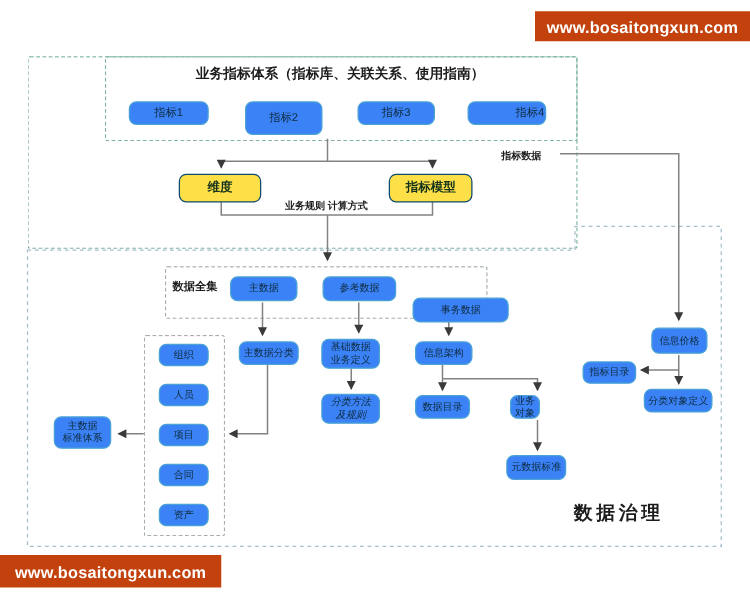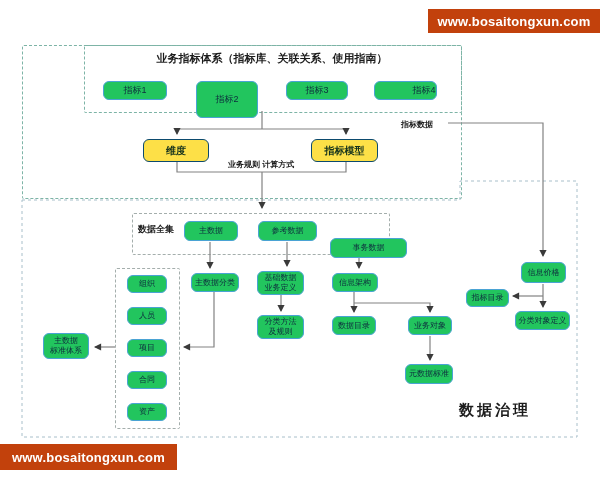--- a/index.html
+++ b/index.html
@@ -8,21 +8,21 @@
     font-family:"Liberation Sans","DejaVu Sans",sans-serif;
     background:#ffffff;color:#222;
   }
   .dash{position:absolute;border:1px dashed #7db4a6;border-radius:2px;}
   .dash.gray{border-color:#a4aeac;}
   .node{
     position:absolute;display:flex;align-items:center;justify-content:center;
     text-align:center;border-radius:6px;box-sizing:border-box;
     line-height:1.2;
   }
-  .blue{background:#22c55e;border:1px solid #4aa3d4;color:#0e2b3d;font-size:8px;}
+  .blue{background:#3b82f6;border:1px solid #4aa3d4;color:#0e2b3d;font-size:8px;}
   .blue.md{font-size:9px;}
   .green{background:#fde047;border:1px solid #0c4a6e;color:#14321c;font-size:10px;font-weight:bold;}
   .lbl{position:absolute;color:#1c1c1c;font-weight:bold;white-space:nowrap;}
   #svg-arrows{position:absolute;left:0;top:0;pointer-events:none;}
   .wm{
     position:absolute;background:#c2410c;color:#ffffff;
     display:flex;align-items:center;justify-content:center;
     font-weight:bold;font-size:13px;letter-spacing:0.2px;
   }
   .two-line span{display:block;}
@@ -71,21 +71,21 @@
       <path d="M430,336 V360" marker-end="url(#ah)"></path>
 
       <path d="M543,284 V307" marker-end="url(#ah)"></path>
       <path d="M543,296 H513" marker-end="url(#ah)"></path>
     </g>
   </svg>
 
   <div class="lbl" style="left:84px;top:51px;width:376px;text-align:center;font-size:11px;">业务指标体系（指标库、关联关系、使用指南）</div>
 
   <div class="node blue md" style="left:103px;top:81px;width:64px;height:19px;">指标1</div>
-  <div class="node blue md" style="left:196px;top:81px;width:62px;height:37px;">指标2</div>
+  <div class="node blue md" style="left:196px;top:81px;width:62px;height:27px;">指标2</div>
   <div class="node blue md" style="left:286px;top:81px;width:62px;height:19px;">指标3</div>
   <div class="node blue md" style="left:374px;top:81px;width:63px;height:19px;padding-left:37px;">指标4</div>
 
   <div class="node green" style="left:143px;top:139px;width:66px;height:23px;">维度</div>
   <div class="node green" style="left:311px;top:139px;width:67px;height:23px;">指标模型</div>
 
   <div class="lbl" style="left:401px;top:119px;font-size:8px;">指标数据</div>
   <div class="lbl" style="left:228px;top:159px;font-size:8px;">业务规则 计算方式</div>
 
   <div class="lbl" style="left:138px;top:223px;font-size:9px;">数据全集</div>
@@ -105,30 +105,30 @@
       <span>标准体系</span>
     </div>
   </div>
 
   <div class="node blue two-line" style="left:257px;top:271px;width:47px;height:24px;">
     <div>
       <span>基础数据</span>
       <span>业务定义</span>
     </div>
   </div>
-  <div class="node blue two-line" style="left:257px;top:315px;width:47px;height:24px;">
+  <div class="node blue two-line" style="left:257px;top:315px;width:47px;height:24px;font-style:italic;">
     <div>
       <span>分类方法</span>
       <span>及规则</span>
     </div>
   </div>
 
   <div class="node blue" style="left:332px;top:273px;width:46px;height:19px;">信息架构</div>
   <div class="node blue" style="left:332px;top:316px;width:44px;height:19px;">数据目录</div>
-  <div class="node blue" style="left:408px;top:316px;width:44px;height:19px;">业务对象</div>
+  <div class="node blue" style="left:408px;top:316px;width:24px;height:19px;">业务对象</div>
   <div class="node blue" style="left:405px;top:364px;width:48px;height:20px;">元数据标准</div>
 
   <div class="node blue" style="left:521px;top:262px;width:45px;height:21px;">信息价格</div>
   <div class="node blue" style="left:466px;top:289px;width:43px;height:18px;">指标目录</div>
   <div class="node blue" style="left:515px;top:311px;width:55px;height:19px;">分类对象定义</div>
 
   <div class="lbl" style="left:459px;top:401px;font-size:15px;letter-spacing:3px;font-weight:600;">数据治理</div>
 
   <div class="wm" style="right:0;top:9px;width:172px;height:24px;">www.bosaitongxun.com</div>
   <div class="wm" style="left:0;top:444px;width:177px;height:26px;">www.bosaitongxun.com</div>

